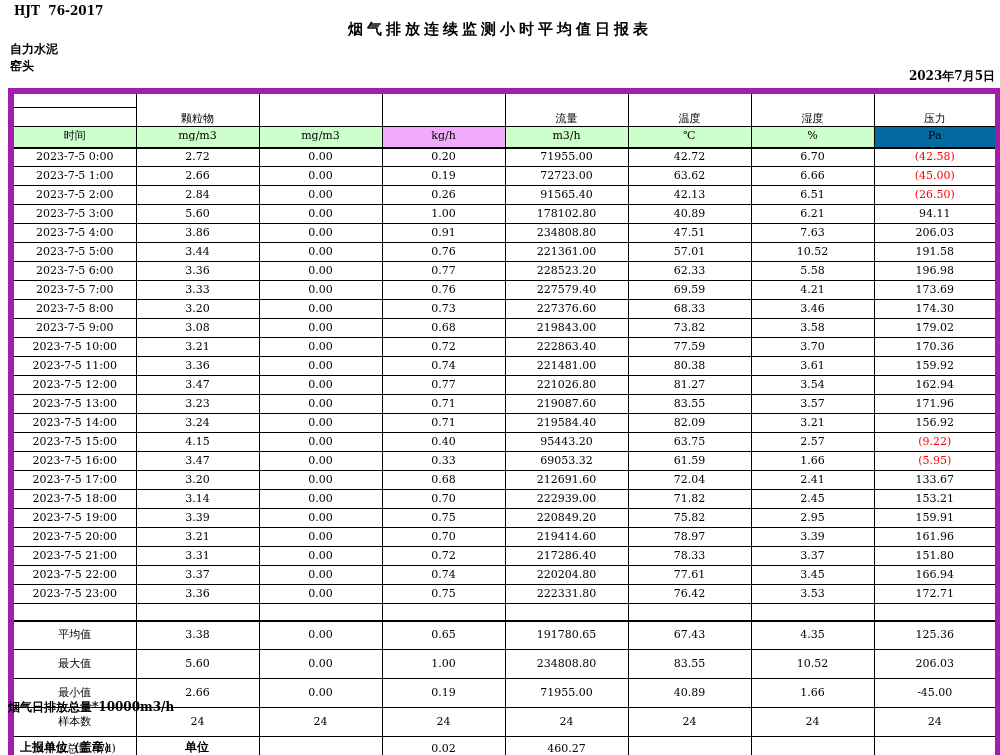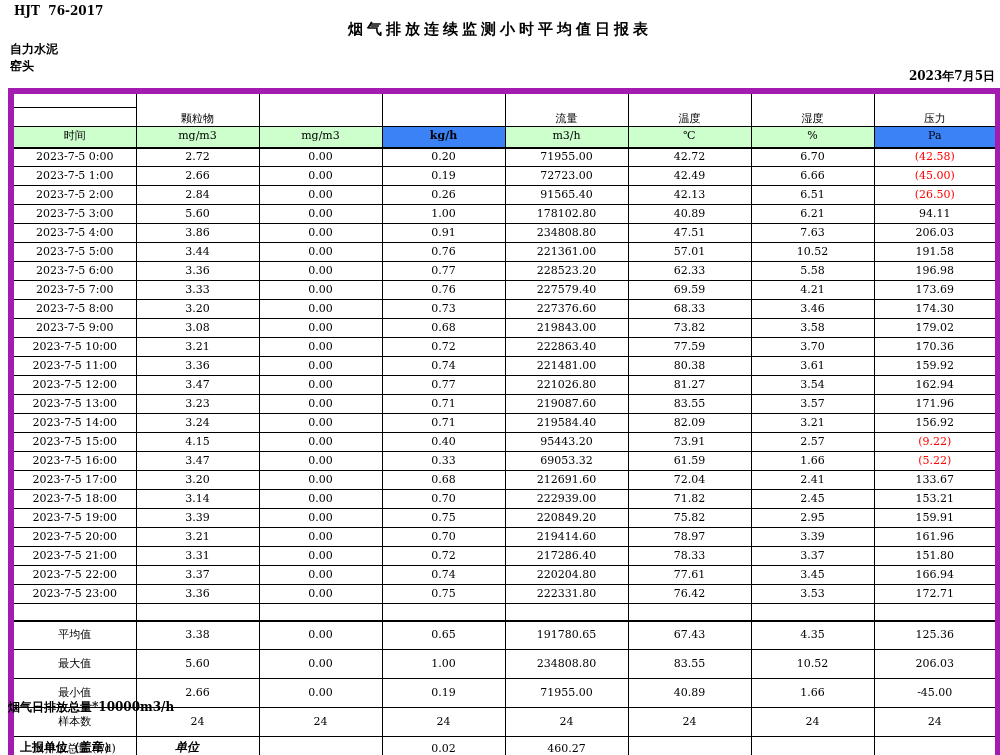--- a/index.html
+++ b/index.html
@@ -27,21 +27,21 @@
   tr.hrowB{height:19px;}
   td.ghead{vertical-align:bottom;padding-bottom:2px;}
   tr.unit-row td{height:20px;border-bottom:2px solid #000;vertical-align:middle;}
   tbody.hours tr{height:19px;padding-left:15px;}
   tr.spacer-row{height:17px;}
   tr.spacer-row td{border-bottom:2px solid #000;}
   tbody.summary tr{height:29px;}
 
   .footnote{position:absolute;left:8px;top:699px;font-weight:bold;font-size:12px;}
   .report-unit{position:absolute;left:20px;top:739px;font-weight:bold;font-size:12px;}
-  .unit-label{position:absolute;left:175px;top:739px;font-weight:bold;font-size:12px;font-style:italic;}
+  .unit-label{position:absolute;left:185px;top:739px;font-weight:bold;font-size:12px;}
 </style>
 </head>
 <body>
 
 <div class="doc-code">HJT  76-2017</div>
 <div class="title">烟气排放连续监测小时平均值日报表</div>
 <div class="company">自力水泥</div>
 <div class="station">窑头</div>
 <div class="date">2023年7月5日</div>
 
@@ -67,45 +67,45 @@
       <td rowspan="2" class="ghead">湿度</td>
       <td rowspan="2" class="ghead">压力</td>
     </tr>
     <tr class="hrowB">
       <td></td>
     </tr>
     <tr class="unit-row">
       <td style="background: rgb(204, 255, 204); margin-left: 12px;">时间</td>
       <td style="background: rgb(204, 255, 204);">mg/m3</td>
       <td style="background: rgb(204, 255, 204);">mg/m3</td>
-      <td style="background: #3b82f6; font-weight: bold;">kg/h</td>
+      <td style="background: #f0abfc;">kg/h</td>
       <td style="background: rgb(204, 255, 204);">m3/h</td>
       <td style="background: rgb(204, 255, 204);">℃</td>
       <td style="background: rgb(204, 255, 204);">%</td>
-      <td style="background: #3b82f6;">Pa</td>
+      <td style="background: #0369a1;">Pa</td>
     </tr>
   </thead>
   <tbody class="hours">
       <tr>
         <td>2023-7-5 0:00</td>
         <td>2.72</td>
         <td>0.00</td>
         <td>0.20</td>
         <td>71955.00</td>
         <td>42.72</td>
         <td>6.70</td>
         <td style="color: rgb(255, 0, 0);">(42.58)</td>
       </tr>
       <tr>
         <td>2023-7-5 1:00</td>
         <td>2.66</td>
         <td>0.00</td>
         <td>0.19</td>
         <td>72723.00</td>
-        <td>42.49</td>
+        <td>63.62</td>
         <td>6.66</td>
         <td style="color: rgb(255, 0, 0);">(45.00)</td>
       </tr>
       <tr>
         <td>2023-7-5 2:00</td>
         <td>2.84</td>
         <td>0.00</td>
         <td>0.26</td>
         <td>91565.40</td>
         <td>42.13</td>
@@ -231,33 +231,33 @@
         <td>82.09</td>
         <td>3.21</td>
         <td>156.92</td>
       </tr>
       <tr>
         <td>2023-7-5 15:00</td>
         <td>4.15</td>
         <td>0.00</td>
         <td>0.40</td>
         <td>95443.20</td>
-        <td>73.91</td>
+        <td>63.75</td>
         <td>2.57</td>
         <td style="color: rgb(255, 0, 0);">(9.22)</td>
       </tr>
       <tr>
         <td>2023-7-5 16:00</td>
         <td>3.47</td>
         <td>0.00</td>
         <td>0.33</td>
         <td>69053.32</td>
         <td>61.59</td>
         <td>1.66</td>
-        <td style="color: rgb(255, 0, 0);">(5.22)</td>
+        <td style="color: rgb(255, 0, 0);">(5.95)</td>
       </tr>
       <tr>
         <td>2023-7-5 17:00</td>
         <td>3.20</td>
         <td>0.00</td>
         <td>0.68</td>
         <td>212691.60</td>
         <td>72.04</td>
         <td>2.41</td>
         <td>133.67</td>

